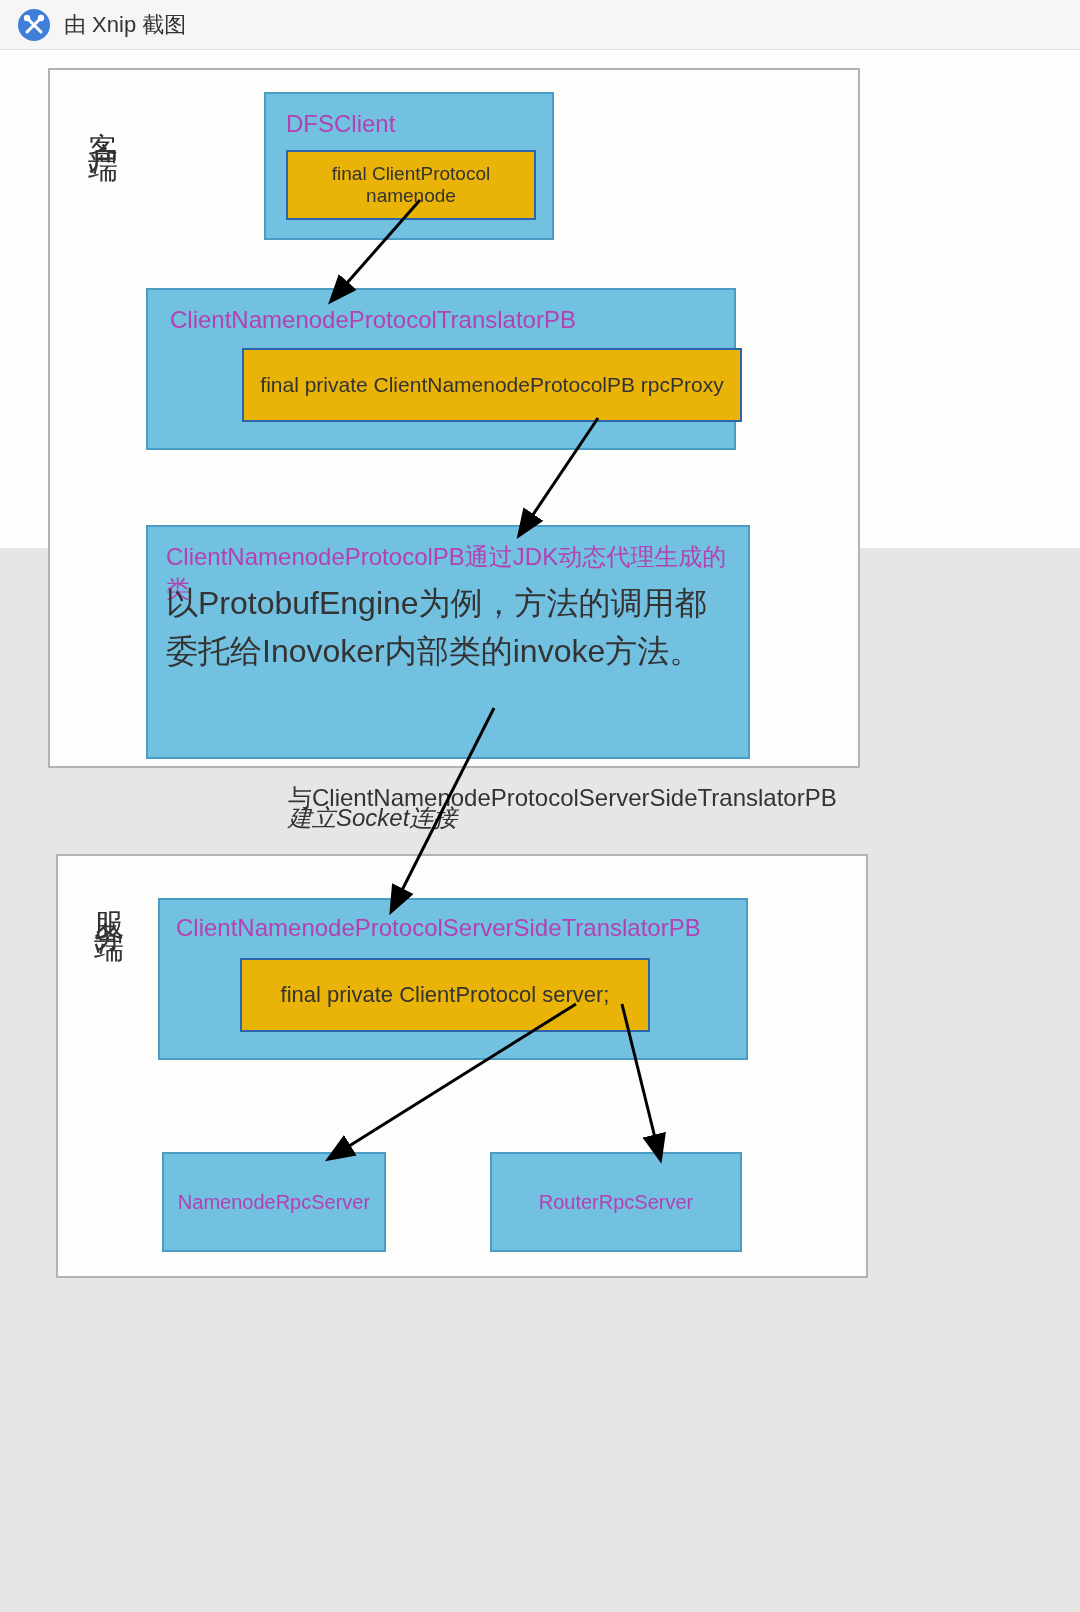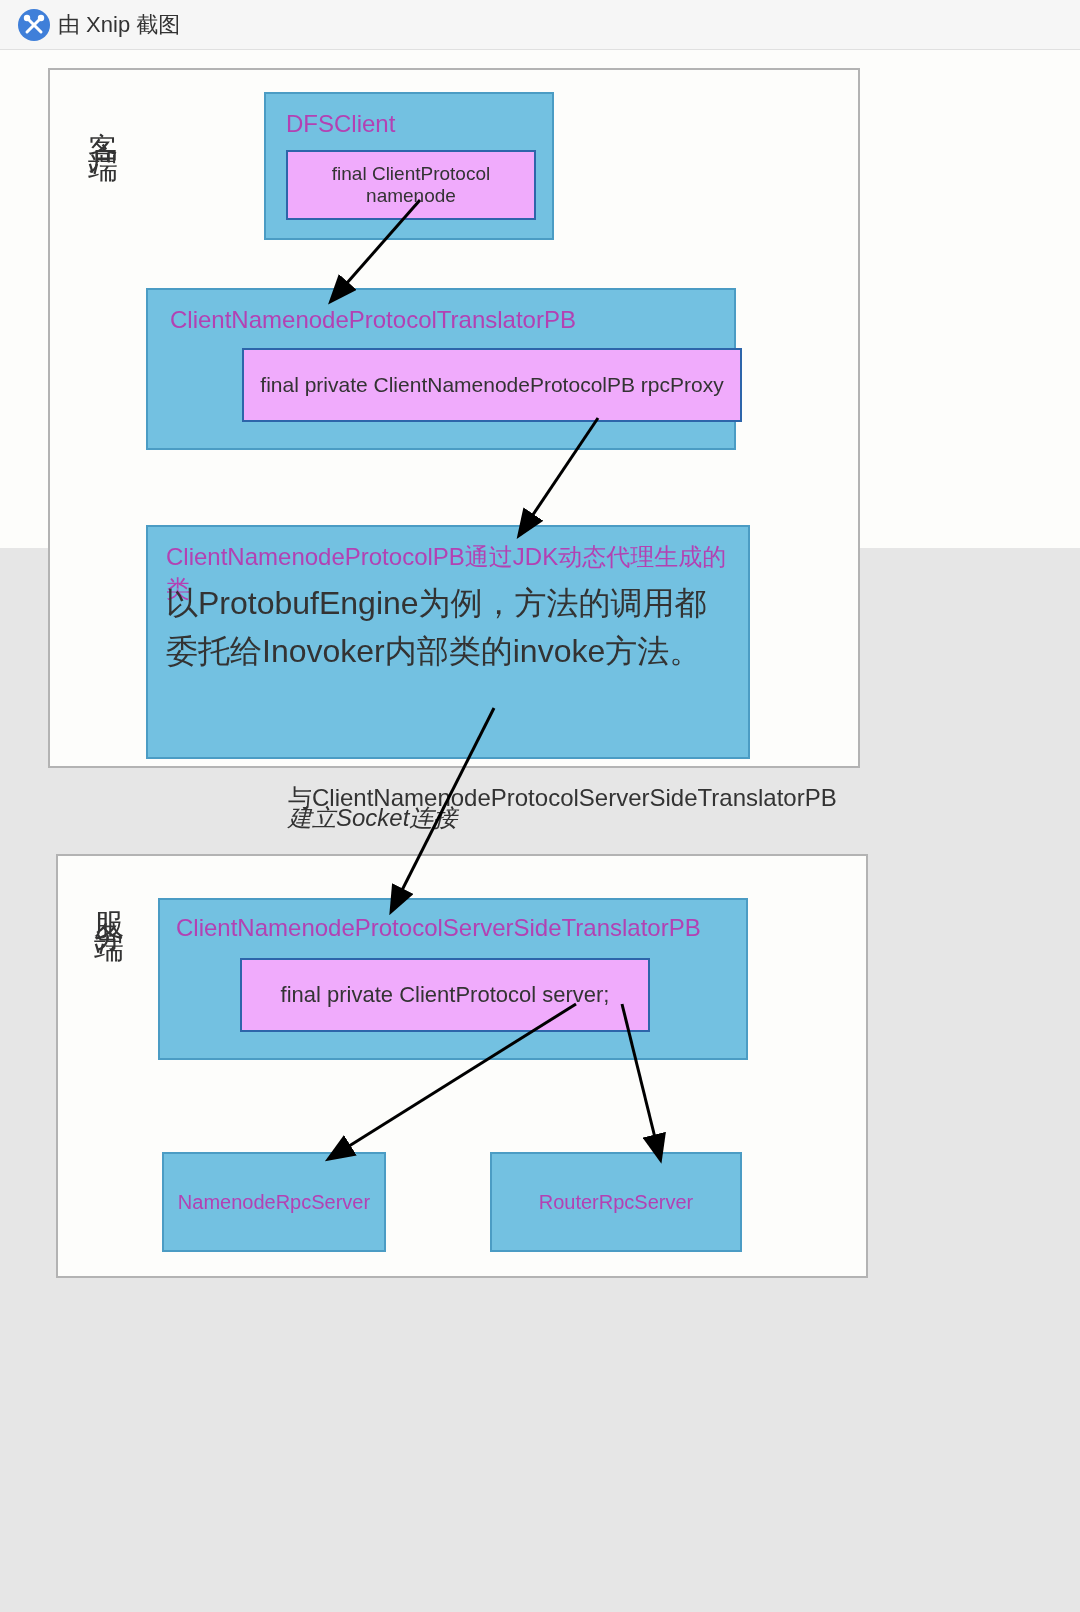--- a/index.html
+++ b/index.html
@@ -19,20 +19,21 @@
     right: 0;
     top: 0;
     height: 50px;
     background: #f6f6f6;
     display: flex;
     align-items: center;
     padding-left: 18px;
     font-size: 22px;
     color: #333;
     border-bottom: 1px solid #e0e0e0;
+    gap: 6px;
   }
   .xnip-logo {
     width: 32px;
     height: 32px;
     margin-right: 8px;
   }
   .canvas-top {
     position: absolute;
     top: 50px;
     left: 0;
@@ -53,21 +54,21 @@
     text-orientation: upright;
     letter-spacing: 10px;
   }
   .box-light {
     position: absolute;
     background: #73c1e1;
     border: 2px solid #4b9cc4;
   }
   .box-dark {
     position: absolute;
-    background: #f0abfc;
+    background: #eab308;
     border: 2px solid #2d65aa;
     display: flex;
     align-items: center;
     justify-content: center;
     text-align: center;
   }
   .title-purple {
     color: #b341b3;
     font-size: 24px;
   }

